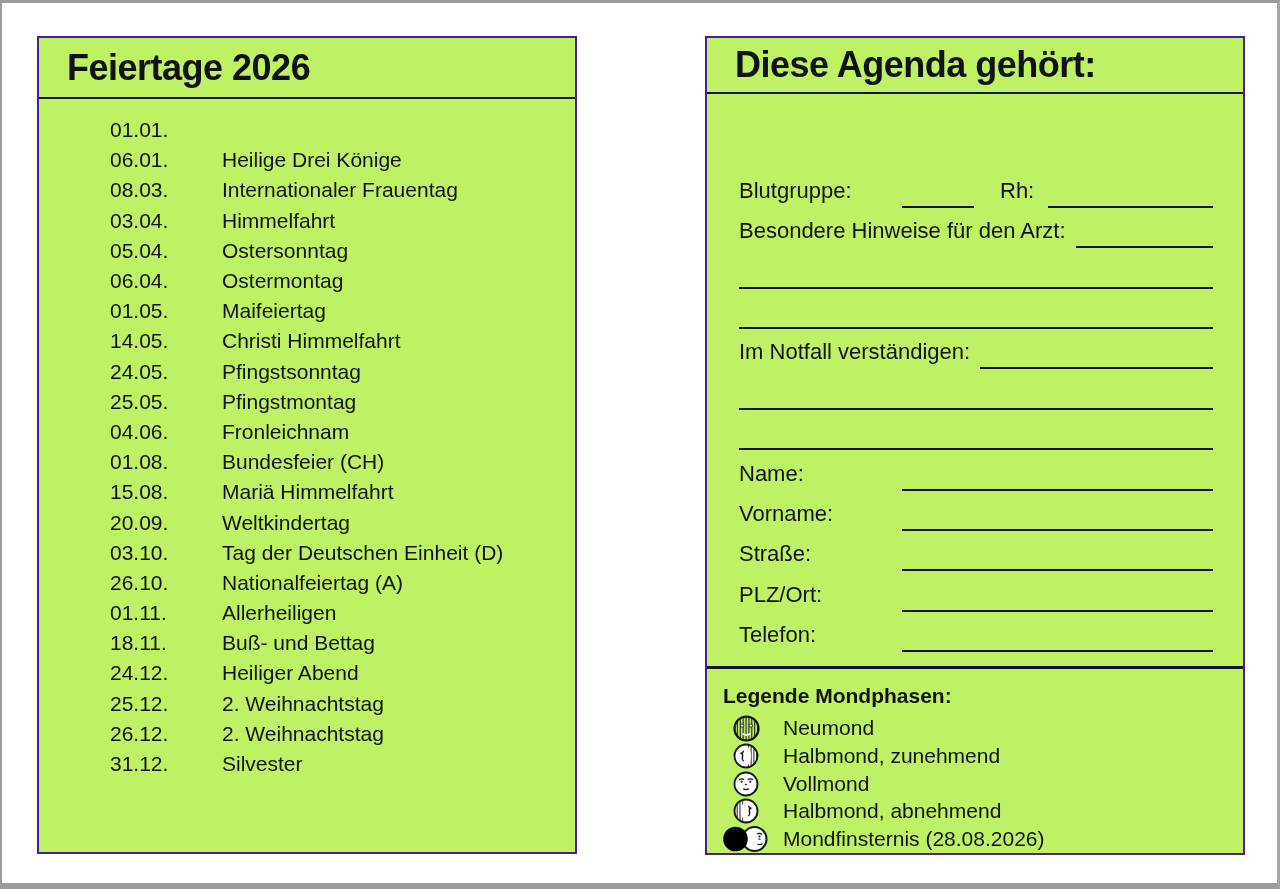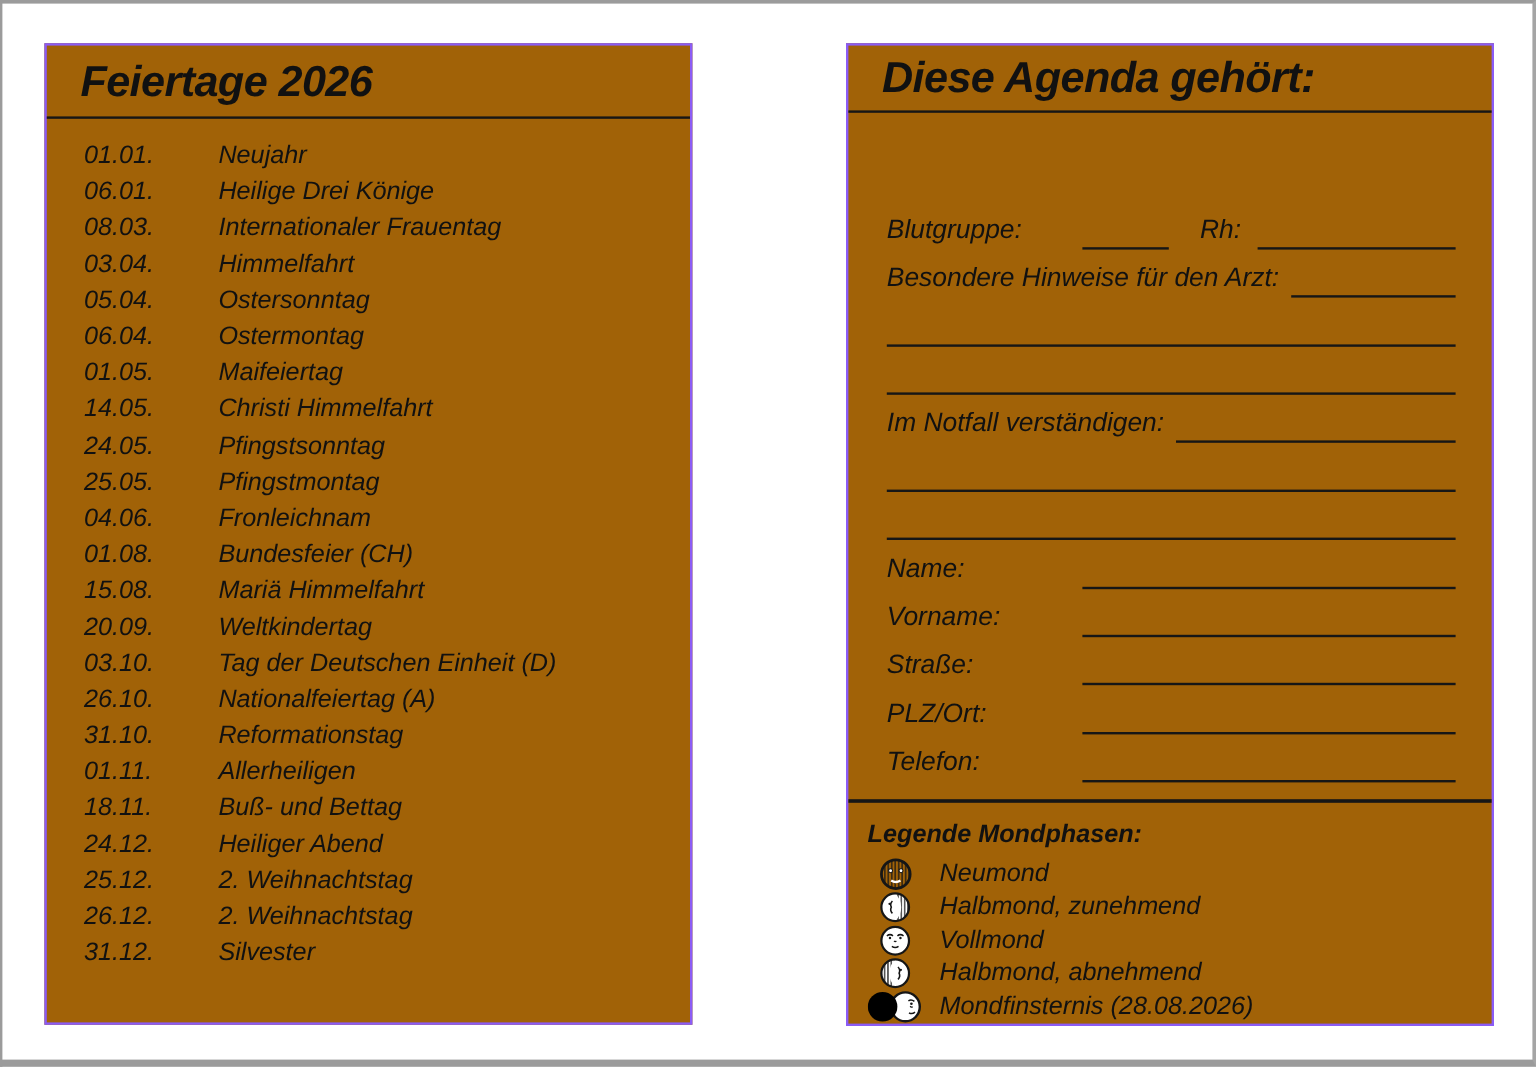--- a/index.html
+++ b/index.html
@@ -10,43 +10,42 @@
     color: #111;
     position: relative;
     border-top: 3px solid #9b9b9b;
     border-left: 2px solid #9b9b9b;
     border-right: 3px solid #a5a5a5;
     border-bottom: 6px solid #9b9b9b;
     overflow: hidden;
   }
   .panel {
     position: absolute;
-    border: 2px solid #8b5cf6;
-    background: #a16207;
-    font-style: italic;
+    border: 2px solid #4c1d95;
+    background: #bef264;
   }
   .panel-left  { left: 35px; top: 33px; width: 540px; height: 818px; }
   .panel-right { left: 703px; top: 33px; width: 540px; height: 819px; display: flex; flex-direction: column; }
 
   .panel-header {
     height: 61px;
     border-bottom: 2px solid #161616;
     display: flex;
     align-items: center;
     padding-left: 28px;
   }
   .panel-title {
     font-size: 36px;
     font-weight: bold;
     letter-spacing: -0.5px;
     white-space: nowrap;
   }
 
   
-  .holiday-list { padding: 16px 10px 0 31px; }
+  .holiday-list { padding: 16px 10px 0 31px; margin-left: 40px; }
   .holiday-row {
     display: flex;
     height: 30.2px;
     align-items: center;
     font-size: 21px;
   }
   .holiday-date { flex: 0 0 112px; }
   .holiday-name { flex: 1; white-space: nowrap; }
 
   
@@ -98,21 +97,20 @@
 <body>
 
 <section class="panel panel-left">
   <div class="panel-header">
     <h1 class="panel-title">Feiertage 2026</h1>
   </div>
   <div class="holiday-list">
 
       <div class="holiday-row">
         <span class="holiday-date">01.01.</span>
-        <span class="holiday-name">Neujahr</span>
       </div>
 
       <div class="holiday-row">
         <span class="holiday-date">06.01.</span>
         <span class="holiday-name">Heilige Drei Könige</span>
       </div>
 
       <div class="holiday-row">
         <span class="holiday-date">08.03.</span>
         <span class="holiday-name">Internationaler Frauentag</span>
@@ -176,24 +174,20 @@
       <div class="holiday-row">
         <span class="holiday-date">03.10.</span>
         <span class="holiday-name">Tag der Deutschen Einheit (D)</span>
       </div>
 
       <div class="holiday-row">
         <span class="holiday-date">26.10.</span>
         <span class="holiday-name">Nationalfeiertag (A)</span>
       </div>
 
-      <div class="holiday-row">
-        <span class="holiday-date">31.10.</span>
-        <span class="holiday-name">Reformationstag</span>
-      </div>
 
       <div class="holiday-row">
         <span class="holiday-date">01.11.</span>
         <span class="holiday-name">Allerheiligen</span>
       </div>
 
       <div class="holiday-row">
         <span class="holiday-date">18.11.</span>
         <span class="holiday-name">Buß- und Bettag</span>
       </div>

